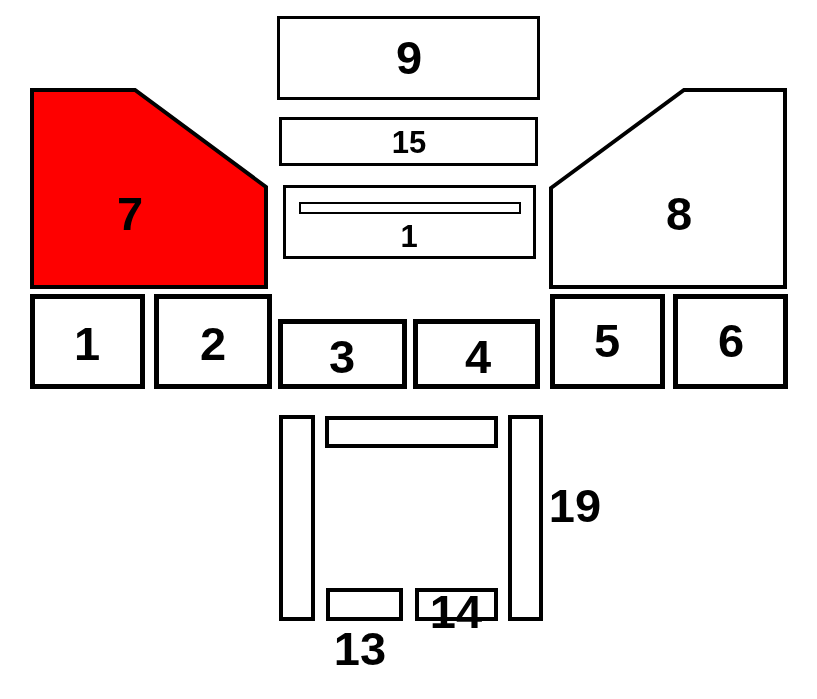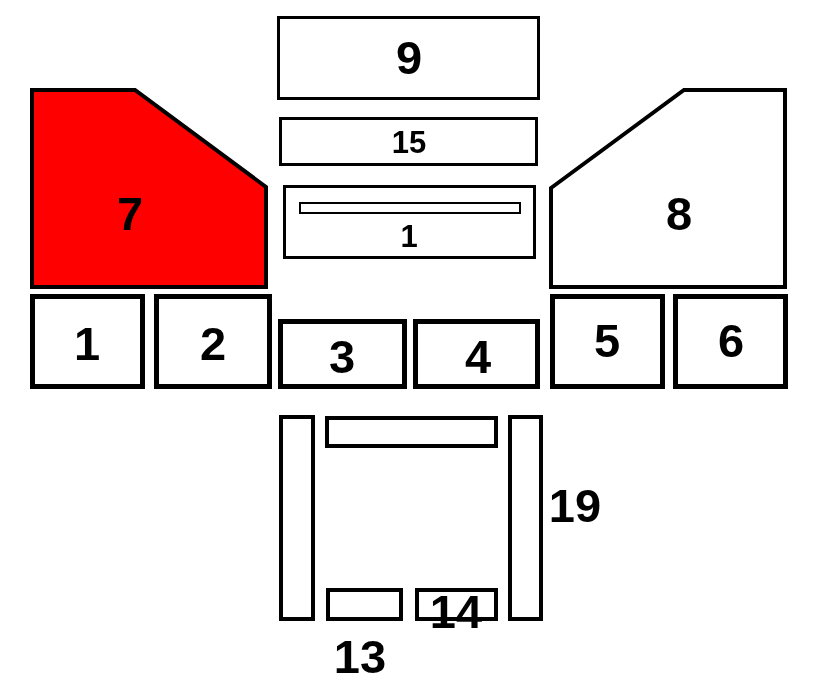--- a/index.html
+++ b/index.html
@@ -82,18 +82,18 @@
   <div class="lbl" style="left:87px;  top:343px;">1</div>
   <div class="lbl" style="left:213px; top:343px;">2</div>
   <div class="lbl" style="left:342px; top:356px;">3</div>
   <div class="lbl" style="left:478px; top:356px;">4</div>
   <div class="lbl" style="left:607px; top:340px;">5</div>
   <div class="lbl" style="left:731px; top:340px;">6</div>
   <div class="lbl" style="left:130px; top:213px;">7</div>
   <div class="lbl" style="left:679px; top:213px;">8</div>
   <div class="lbl" style="left:409px; top:57px;">9</div>
   <div class="lbl" style="left:575px; top:505px;">19</div>
-  <div class="lbl" style="left:360px; top:648px;margin-top:8px;">13</div>
+  <div class="lbl" style="left:360px; top:648px;">13</div>
   <div class="lbl" style="left:456px; top:611px;">14</div>
   <div class="lbl small" style="left:409px; top:236px;">1</div>
   <div class="lbl small" style="left:409px; top:142px;">15</div>
 
 </div>
 
 </body></html>

